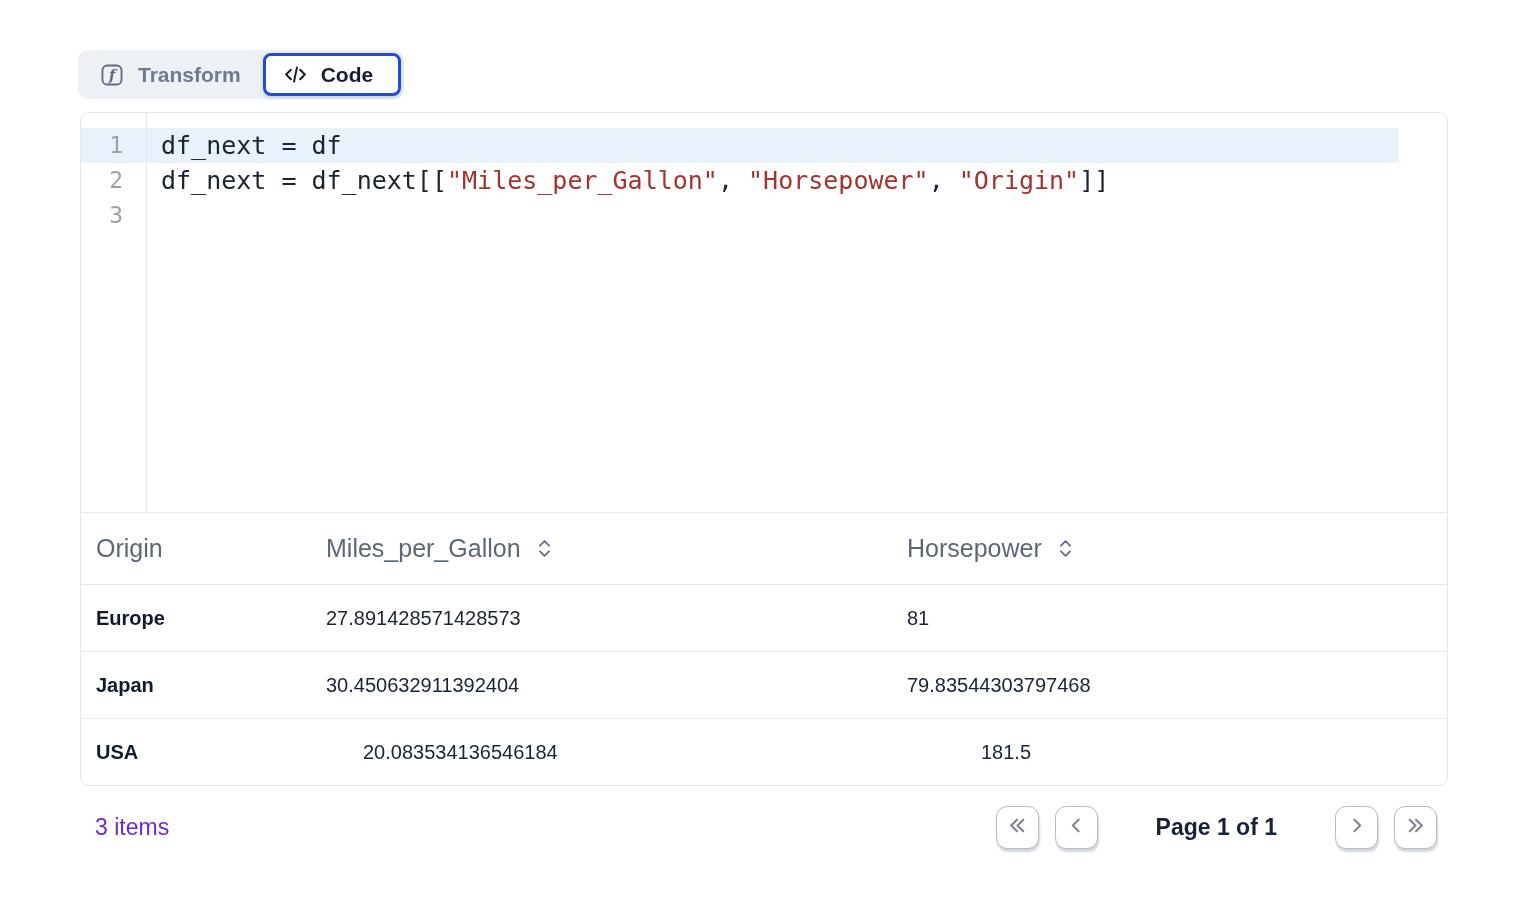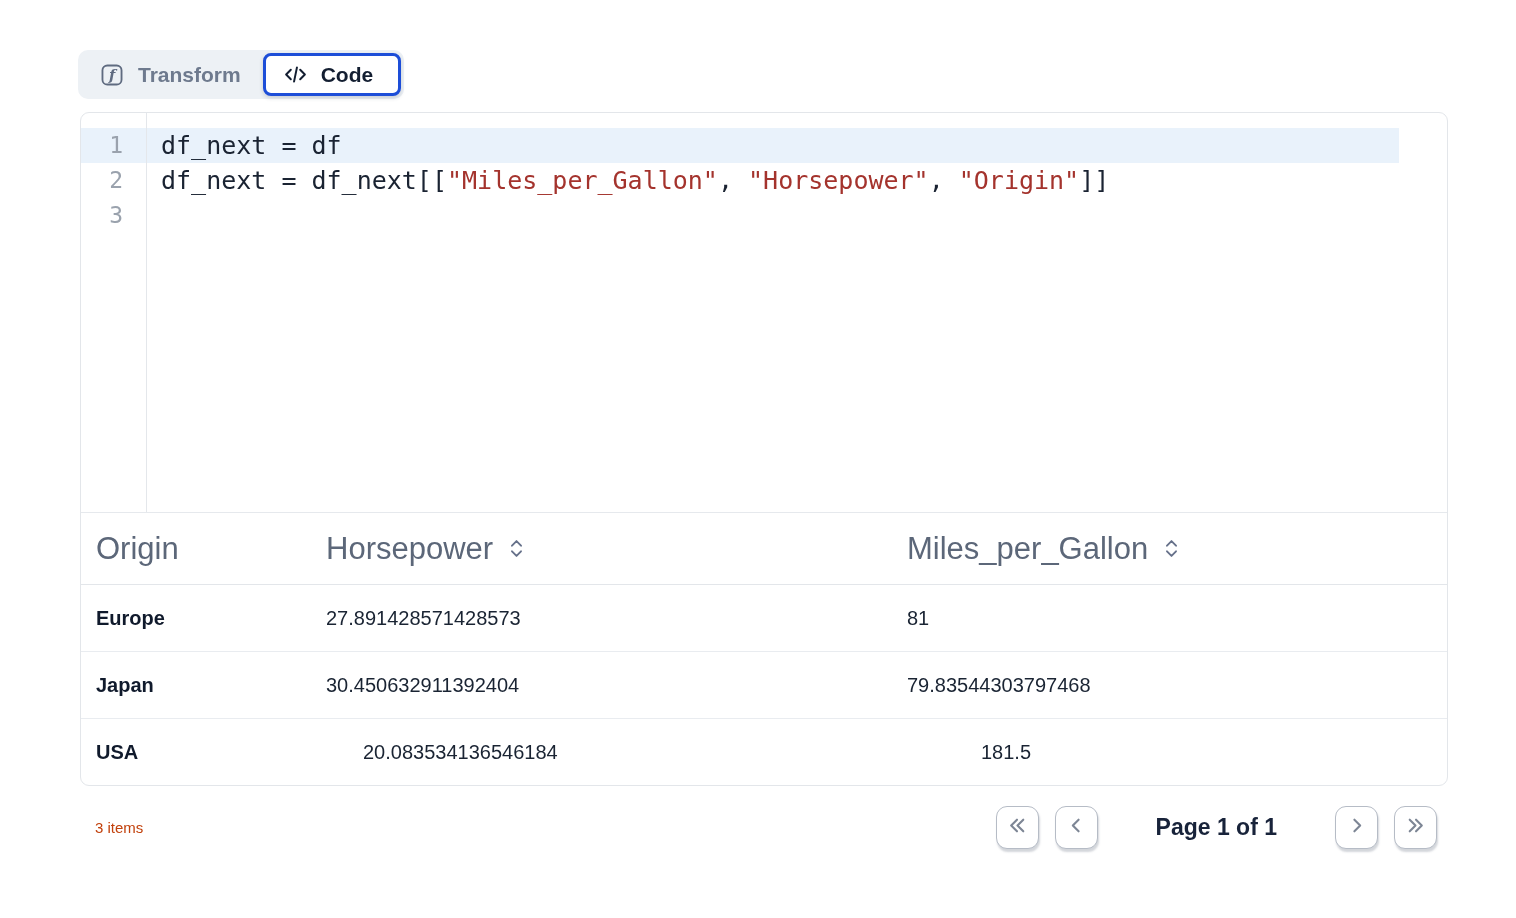--- a/index.html
+++ b/index.html
@@ -61,34 +61,34 @@
 
   
   .thead, .trow {
     display:grid; grid-template-columns:245px 581px 1fr;
     align-items:center;
   }
   .thead { height:72px; border-bottom:1px solid #e3e6ea; }
   .trow  { height:67px; border-bottom:1px solid #e9ecf0; }
   .trow:last-child { border-bottom:none; height:66px;gap:37px; }
   .th {
-    font-size:31px; color:#5c6779; display:flex; align-items:center;
+    font-size:25px; color:#5c6779; display:flex; align-items:center;
     cursor:pointer;
   }
   .cell { font-size:20px; color:#1a2433; }
   .col1 { padding-left:15px; }
   .origin-cell { font-weight:700; color:#101a2c; }
   .sorticon { display:flex; align-items:center; margin-left:15px; color:#66718a; }
 
   
   .footer {
     position:absolute; left:80px; top:799px; width:1368px; height:56px;
     display:flex; align-items:center;
   }
-  .items-count { font-size:15px; color:#c2410c; padding-left:15px; }
+  .items-count { font-size:23px; color:#6d28d9; padding-left:15px; }
   .pager { margin-left:auto; display:flex; align-items:center; padding-right:11px;padding-left:48px; }
   .pgbtn {
     width:43px; height:43px; border-radius:11px;
     background:#fff; border:1px solid #b6bcc6;
     box-shadow:1px 3px 2px rgba(140,148,160,.38);
     display:flex; align-items:center; justify-content:center;
     color:#7d8695; cursor:pointer;
   }
   .pgbtn + .pgbtn { margin-left:16px; }
   .page-label {
@@ -139,37 +139,37 @@
     <div class="code-line">
       <div class="gutter-num">3</div>
     </div>
   </div>
 
   <div class="thead">
     <div class="th col1">
       <span>Origin</span>
     </div>
     <div class="th">
+      <span>Miles_per_Gallon</span>
+      <span class="sorticon">
+        <svg width="17" height="23" viewBox="0 0 17 22" fill="none" stroke="currentColor" stroke-width="1.9" stroke-linecap="round" stroke-linejoin="round">
+          <polyline points="4,8.2 8.5,3.6 13,8.2"></polyline>
+          <polyline points="4,13.8 8.5,18.4 13,13.8"></polyline>
+        </svg>
+      </span>
+    </div>
+    <div class="th">
       <span>Horsepower</span>
       <span class="sorticon">
         <svg width="17" height="23" viewBox="0 0 17 22" fill="none" stroke="currentColor" stroke-width="1.9" stroke-linecap="round" stroke-linejoin="round">
           <polyline points="4,8.2 8.5,3.6 13,8.2"></polyline>
           <polyline points="4,13.8 8.5,18.4 13,13.8"></polyline>
         </svg>
       </span>
     </div>
-    <div class="th">
-      <span>Miles_per_Gallon</span>
-      <span class="sorticon">
-        <svg width="17" height="23" viewBox="0 0 17 22" fill="none" stroke="currentColor" stroke-width="1.9" stroke-linecap="round" stroke-linejoin="round">
-          <polyline points="4,8.2 8.5,3.6 13,8.2"></polyline>
-          <polyline points="4,13.8 8.5,18.4 13,13.8"></polyline>
-        </svg>
-      </span>
-    </div>
   </div>
 
   <div class="trow">
     <div class="cell col1 origin-cell">Europe</div>
     <div class="cell">27.891428571428573</div>
     <div class="cell">81</div>
   </div>
   <div class="trow">
     <div class="cell col1 origin-cell">Japan</div>
     <div class="cell">30.450632911392404</div>

